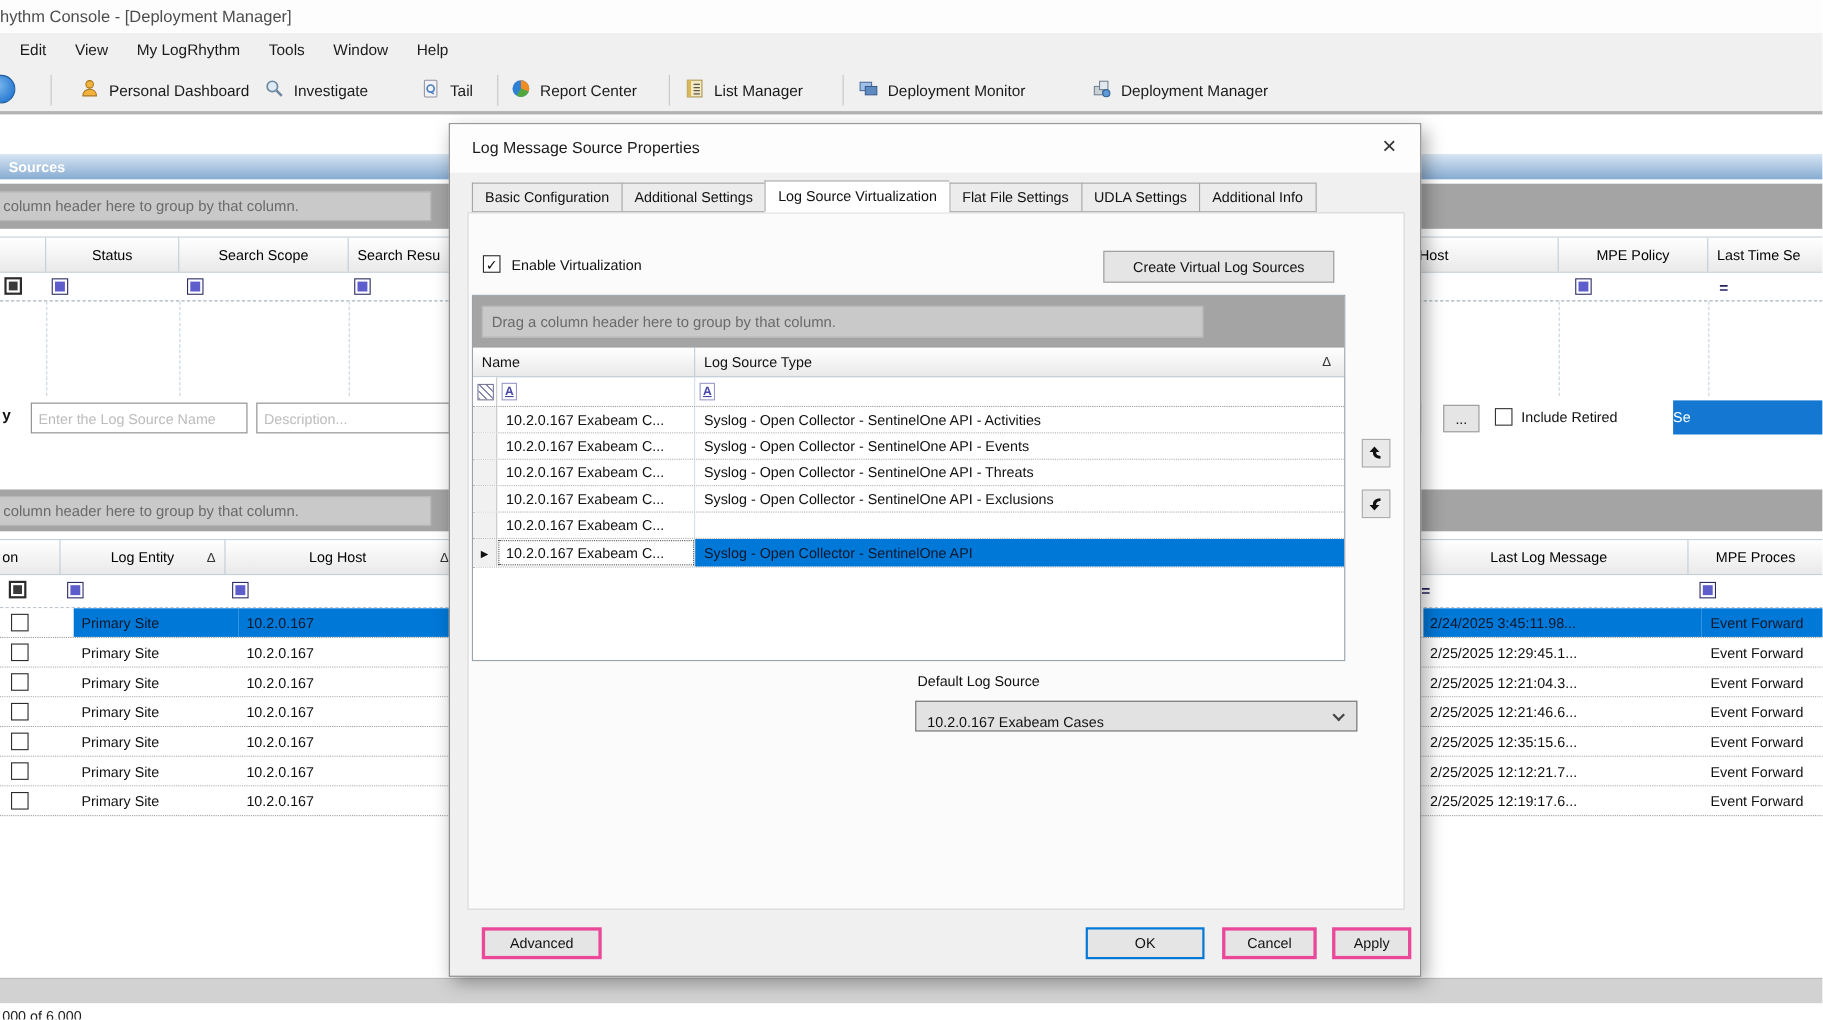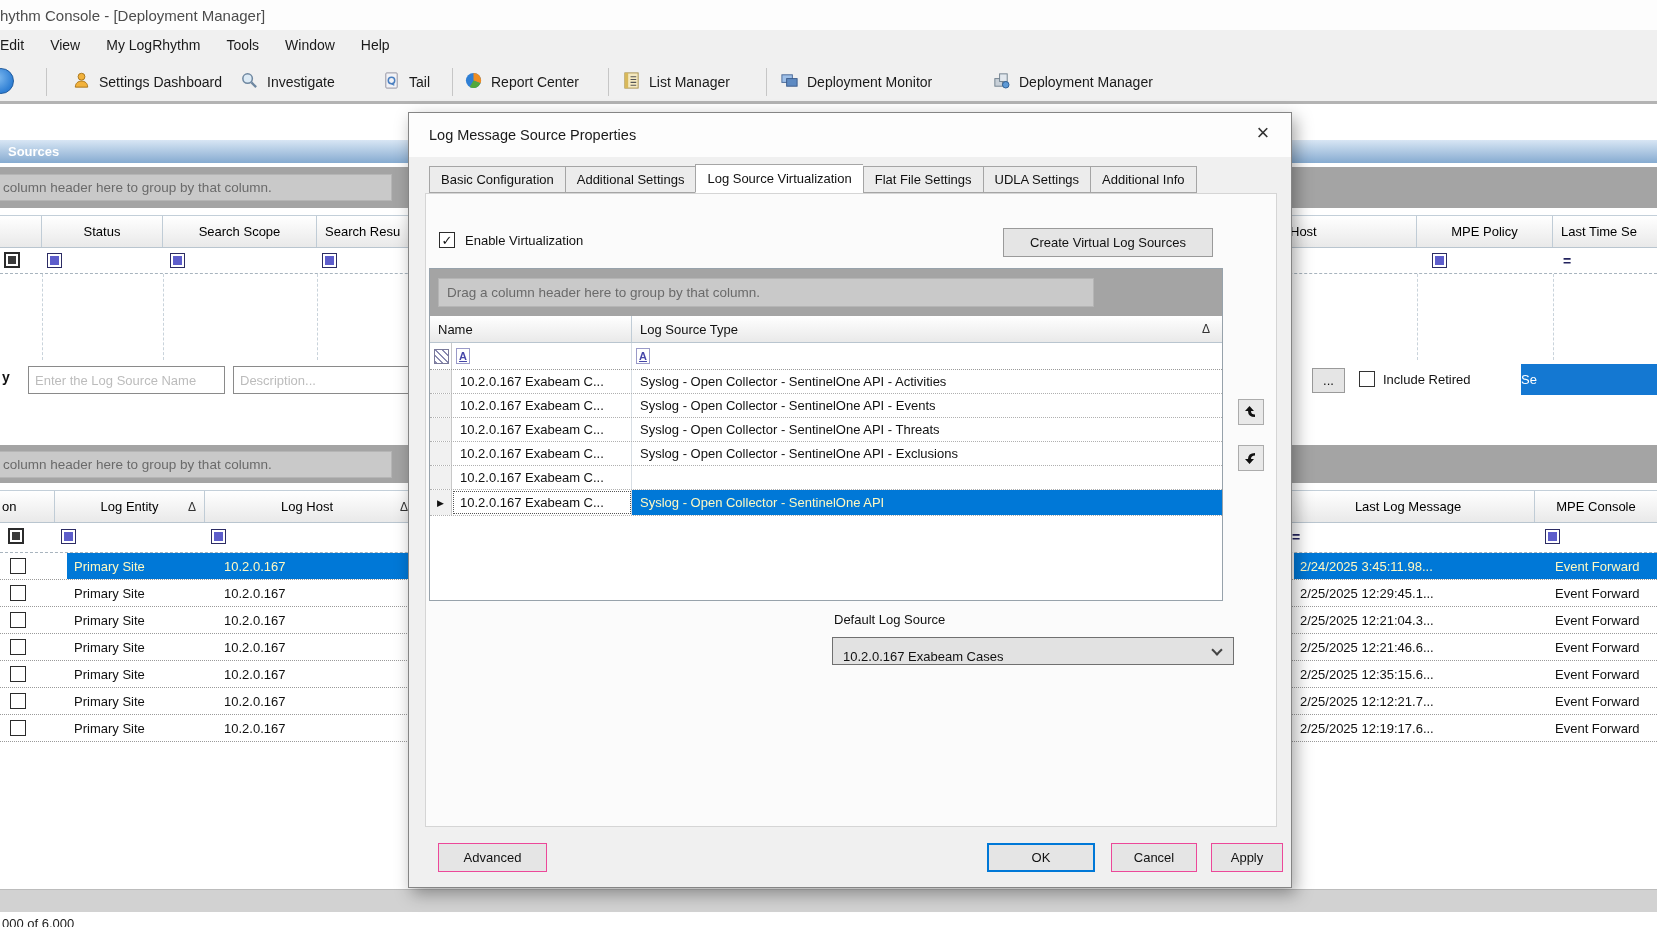--- a/index.html
+++ b/index.html
@@ -7,21 +7,21 @@
   #screen {
     position:relative; width:1657px; height:927px; background:#ffffff;
     overflow:hidden; font-size:13px; color:#111;
   }
   .abs { position:absolute; }
 
   
   .titlebar { left:0; top:0; width:1657px; height:30px; background:#fdfdfd;
     display:flex; align-items:center; color:#4d4d4d; font-size:15px; }
   .menubar { left:0; top:30px; width:1657px; height:30px; background:#f0f0f0;
-    display:flex; align-items:center; gap:26px; padding-left:0; font-size:14px; color:#1a1a1a; }
+    display:flex; align-items:center; gap:26px; padding-left:18px; font-size:14px; color:#1a1a1a; }
   .menu-item { cursor:default; }
   .toolbar { left:0; top:60px; width:1657px; height:44px; background:#f0f0f0; border-bottom:3px solid #b3b3b3; }
   .tb-item { position:absolute; top:6px; height:32px; display:flex; align-items:center; gap:8px; font-size:14px; color:#1a1a1a; }
   .tb-sep { position:absolute; top:8px; width:1px; height:28px; background:#c6c6c6; }
   .globe { position:absolute; left:-12px; top:8px; width:26px; height:26px; border-radius:50%;
     background:radial-gradient(circle at 9px 9px, #7db9ef, #2f7fd4 70%); border:1px solid #1d5a9e; }
   .tabstrip { left:0; top:108px; width:1657px; height:30px; background:#f0f0f0; }
   .nav-tab { position:absolute; top:2px; height:28px; padding:0 14px; display:flex; align-items:center;
     background:#f2f2f2; border:1px solid #a9a9a9; border-bottom:none; font-size:13px; }
 
@@ -42,21 +42,21 @@
   .fbox { position:absolute; width:15px; height:15px; background:#ffffff; border:1px solid #2c2c64; }
   .fbox .in { position:absolute; left:2px; top:2px; right:2px; bottom:2px; background:#5d5dcb; }
   .fbox-dark { position:absolute; width:16px; height:16px; background:#ffffff; border:2px solid #2b2b2b; }
   .fbox-dark .in { position:absolute; left:2px; top:2px; right:2px; bottom:2px; background:#3a3a3a; }
   .eq { position:absolute; font-weight:bold; color:#23235e; font-size:14px; }
   .vline { position:absolute; width:0; border-left:1px dashed #c9d3db; }
   .sortglyph { color:#333; font-size:12px; }
 
   .row-band { position:absolute; left:0; width:1657px; height:27px; background:#fff; border-bottom:1px dotted #9a9a9a; }
   .cell { position:absolute; top:0; height:100%; display:flex; align-items:center; font-size:13px;margin-left:12px; }
-  .sel { background:#0078d7; color:#fef9c3; }
+  .sel { background:#0078d7; color:#0f172a; }
   .rowchk { position:absolute; top:5px; width:16px; height:16px; background:#fff; border:1px solid #2b2b2b; }
 
   
   .txtinput { position:absolute; height:28px; border:1px solid #8a8a8a; background:#fff;
     font-family:"Liberation Sans",sans-serif; font-size:13px; padding:0 6px; color:#333; }
   .txtinput::placeholder { color:#bcbcbc; }
   .winbtn { display:flex; align-items:center; justify-content:center; background:#e5e5e5;
     border:1px solid #9a9a9a; font-size:13px; color:#111; cursor:default; }
   .bluebtn { position:absolute; background:#1478d2; color:#fff; display:flex; align-items:center; font-size:13px; }
   .chk { position:absolute; width:16px; height:16px; background:#fff; border:1px solid #333; }
@@ -97,21 +97,21 @@
     background:repeating-linear-gradient(45deg,#8a8ab0 0 1.5px,#fff 1.5px 4.5px); }
   .abox { width:14px; height:16px; border:1px solid #9a9ac8; color:#4646a8; font-size:11px; font-weight:bold;
     display:flex; align-items:center; justify-content:center; text-decoration:underline; margin-left:4px; background:#fff; }
   .updown { position:absolute; width:26px; height:26px; background:#e9e9e9; border:1px solid #acacac;
     display:flex; align-items:center; justify-content:center; }
   .dlg-select { position:absolute; left:423px; top:524px; width:402px; height:28px; background:#e2e2e2;
     border:1px solid #707070; display:flex; align-items:flex-end; padding-left:10px; font-size:13px; }
   .chev { position:absolute; right:12px; top:8px; width:8px; height:8px; border-right:2px solid #444;
     border-bottom:2px solid #444; transform:rotate(45deg); }
   .dlg-btn { position:absolute; height:29px; display:flex; align-items:center; justify-content:center;
-    background:#e5e5e5; border:1px solid #ec4899; font-size:13px; }
+    background:#e5e5e5; border:3px solid #ec4899; font-size:13px; }
   .dlg-btn.focus { border:2px solid #0078d7; }
 </style>
 </head>
 <body>
 
 <div id="screen">
 
   <div class="abs titlebar">
     <span>hythm Console - [Deployment Manager]</span>
   </div>
@@ -127,21 +127,21 @@
 
   <div class="abs toolbar">
     <div class="globe"></div>
     <div class="tb-sep" style="left:46px"></div>
 
     <div class="tb-item" style="left:72px">
       <span><svg width="19" height="19" viewBox="0 0 20 20">
             <circle cx="10" cy="6" r="3.6" fill="#f2b23c" stroke="#a8751c"></circle>
             <path d="M3.5 17c0-4.2 3-6.4 6.5-6.4s6.5 2.2 6.5 6.4z" fill="#f2b23c" stroke="#a8751c"></path>
           </svg></span>
-      <span>Settings Dashboard</span>
+      <span>Personal Dashboard</span>
     </div>
 
     <div class="tb-item" style="left:240px">
       <span><svg width="19" height="19" viewBox="0 0 20 20">
             <circle cx="8" cy="8" r="5" fill="#dceaf5" stroke="#6e87a0" stroke-width="1.6"></circle>
             <line x1="12" y1="12" x2="17" y2="17" stroke="#6e87a0" stroke-width="2.4"></line>
           </svg></span>
       <span>Investigate</span>
     </div>
 
@@ -284,21 +284,21 @@
       <span class="sortglyph" style="position:absolute; right:8px">Δ</span>
     </div>
     <div class="hdr-cell hdr-center" style="left:205px; width:205px">
       <span>Log Host</span>
       <span class="sortglyph" style="position:absolute; right:1px">Δ</span>
     </div>
     <div class="hdr-cell hdr-center" style="left:1282px; width:253px">
         <span>Last Log Message</span>
       </div>
     <div class="hdr-cell hdr-center" style="left:1535px; width:122px; border-right:none">
-        <span>MPE Console</span>
+        <span>MPE Proces</span>
       </div>
   </div>
 
   <div class="abs filter-band" style="left:0; top:523px; width:1657px; height:30px">
     <div class="fbox-dark" style="left:8px; top:5px">
         <div class="in"></div>
       </div>
     <div class="fbox" style="left:61px; top:6px">
         <div class="in"></div>
       </div>

